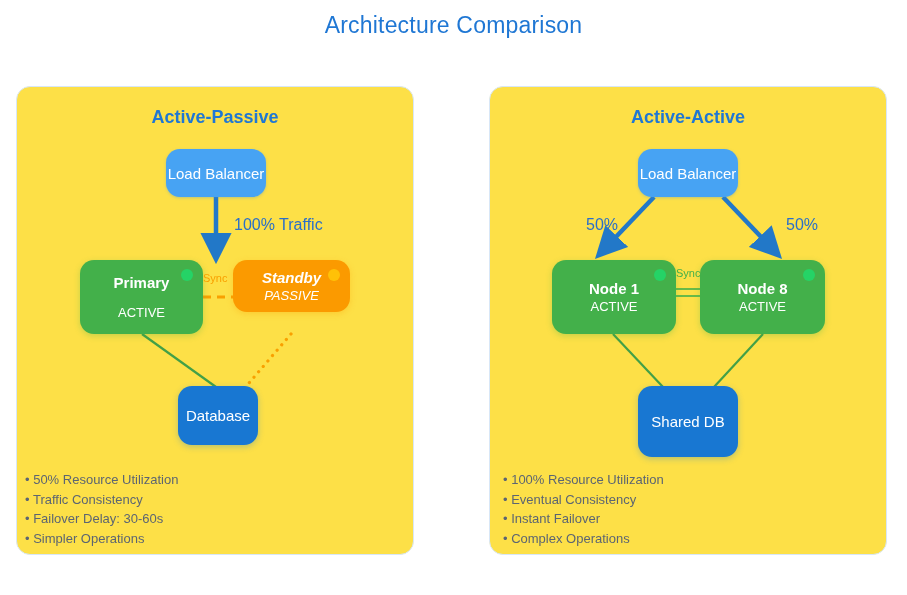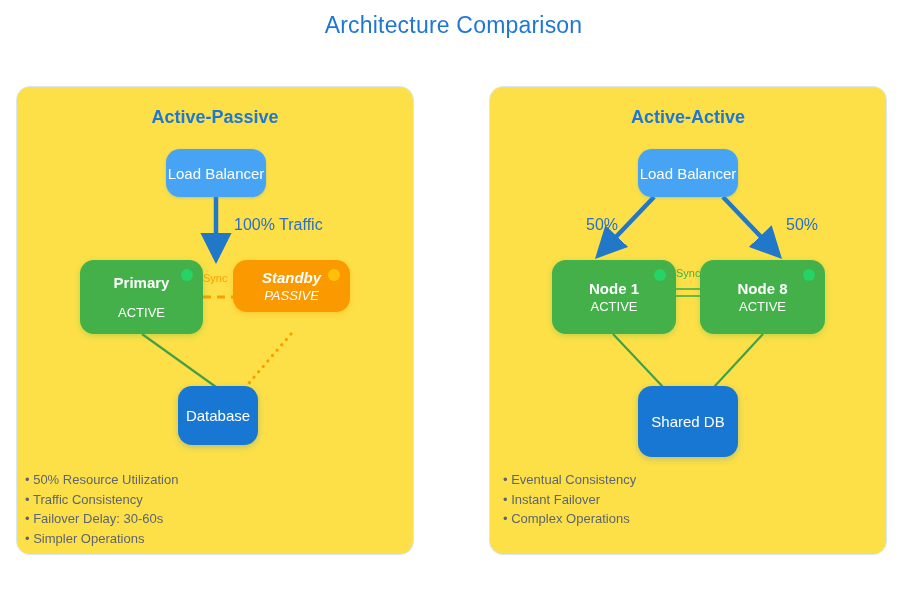--- a/index.html
+++ b/index.html
@@ -232,16 +232,17 @@
   <span class="n-sub">ACTIVE</span>
 </div>
 
 <div class="conn-label" style="left:676px; top:267px; color:#43b04a;">Sync</div>
 
 <div class="node box-db" style="left:638px; top:386px; width:100px; height:71px;">
   <span class="n-single">Shared DB</span>
 </div>
 
 <div class="feature-list" style="left:503px; top:470px;">
+  <div>• 100% Resource Utilization</div>
   <div>• Eventual Consistency</div>
   <div>• Instant Failover</div>
   <div>• Complex Operations</div>
 </div>
 
 </body></html>

